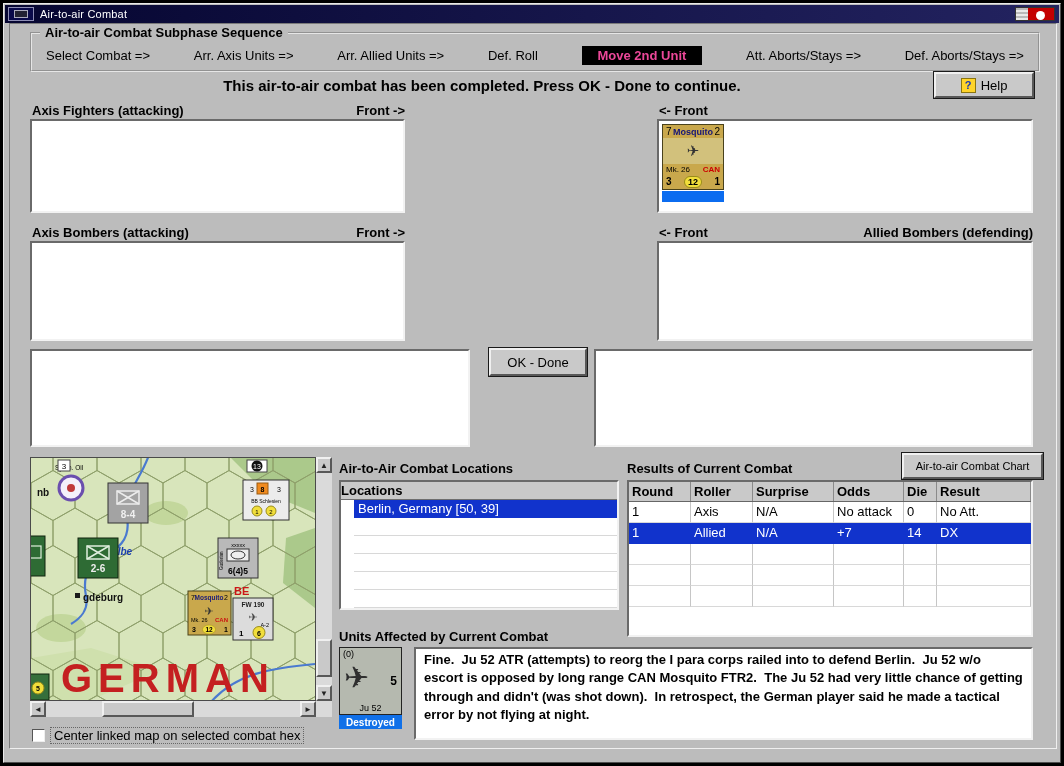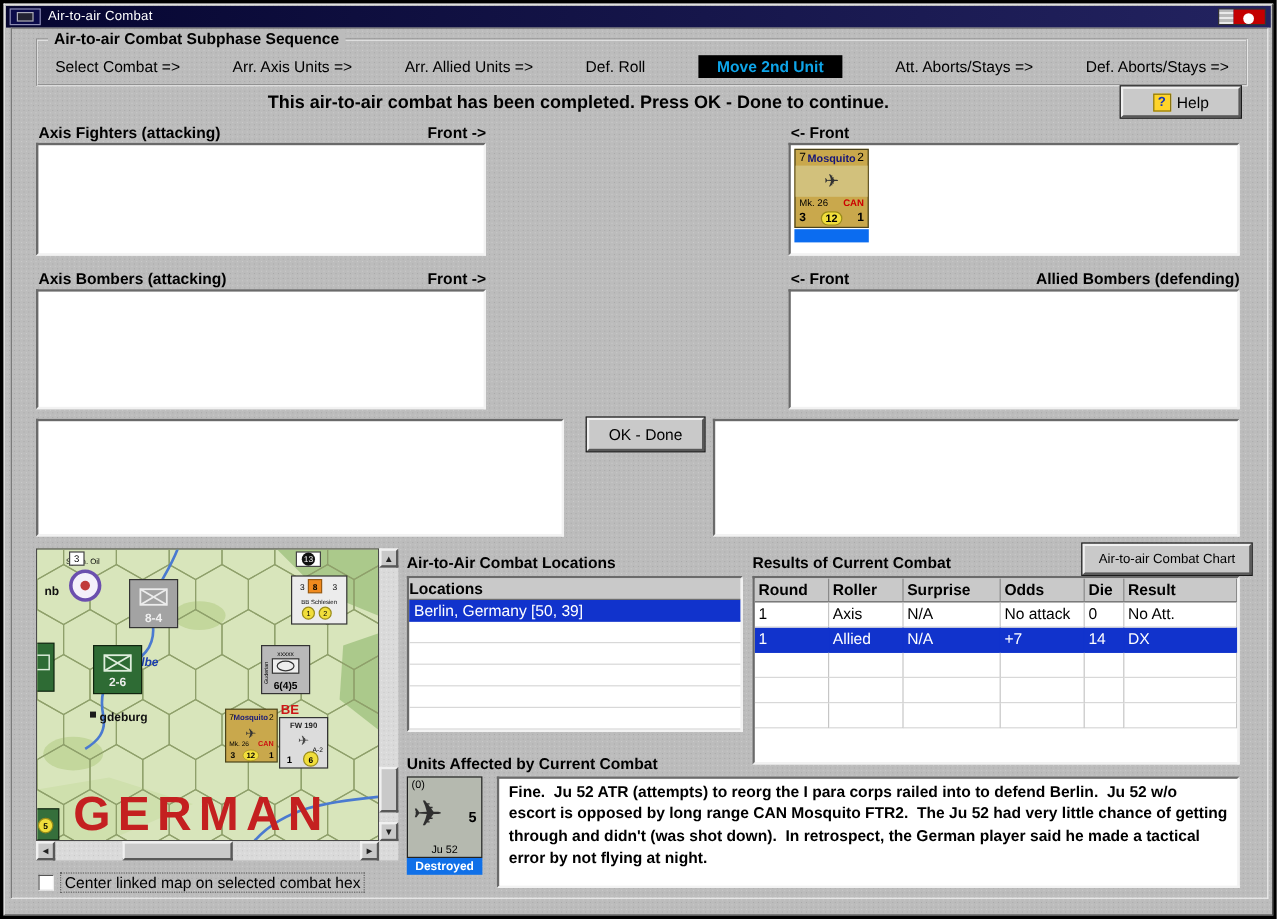--- a/index.html
+++ b/index.html
@@ -39,21 +39,21 @@
   .btn {
     position:absolute; display:flex; align-items:center; justify-content:center; gap:5px;
     background:#c9c9c9; border:2px solid; border-color:#f0f0f0 #585858 #585858 #f0f0f0;
     outline:1px solid #1a1a1a; font-size:13px; cursor:pointer; white-space:nowrap;
   }
   
   .groupbox { position:absolute; left:20px; top:8px; width:1010px; height:40px; border:2px groove #e6e6e6; }
   .group-title { position:absolute; top:-9px; left:8px; padding:0 5px; background:#bcbcbc; font-size:13px; font-weight:bold; }
   #seq-row { position:absolute; left:14px; right:14px; top:10px; bottom:4px; display:flex; justify-content:space-between; align-items:center; font-size:13px; }
   .seq-step { white-space:nowrap; }
-  .seq-step.active { background:#000; color:#0ea5e9; font-weight:bold; padding:2px 16px; }
+  .seq-step.active { background:#000; color:#ec4899; font-weight:bold; padding:2px 16px; }
   
   #message { position:absolute; left:20px; top:53px; width:904px; text-align:center; font-size:15px; font-weight:bold; }
   #help-btn { left:924px; top:48px; width:100px; height:26px; }
   .help-ico { width:15px; height:15px; background:#ffd42a; border:1px solid #8a7510; color:#1333bb; font-size:11px; font-weight:bold; display:flex; align-items:center; justify-content:center; }
   
   #axis-ftr-box  { left:20px;  top:95px;  width:375px; height:94px; }
   #allied-ftr-box{ left:647px; top:95px;  width:376px; height:94px; }
   #axis-bmr-box  { left:20px;  top:217px; width:375px; height:100px; }
   #allied-bmr-box{ left:647px; top:217px; width:376px; height:100px; }
   #mid-left-box  { left:20px;  top:325px; width:440px; height:98px; }
@@ -88,21 +88,21 @@
   .sb-btn { position:absolute; width:16px; height:16px; background:#c9c9c9; border:2px solid; border-color:#f0f0f0 #585858 #585858 #f0f0f0; display:flex; align-items:center; justify-content:center; font-size:8px; color:#222; cursor:pointer; }
   .sb-thumb { position:absolute; background:#c9c9c9; border:2px solid; border-color:#f0f0f0 #585858 #585858 #f0f0f0; cursor:pointer; }
   
   #map-check-row { position:absolute; left:22px; top:704px; display:flex; align-items:center; gap:6px; }
   .checkbox { width:13px; height:13px; background:#fff; border:1px solid; border-color:#555 #eee #eee #555; cursor:pointer; }
   #map-check-label { font-size:13px; outline:1px dotted #666; padding:0 3px; cursor:pointer; }
   
   #loc-title { left:329px; top:437px; }
   #loc-box { left:329px; top:456px; width:280px; height:130px; font-size:13px; }
   .loc-header { height:18px; background:#c9c9c9; border-bottom:1px solid #6e6e6e; font-weight:bold; padding:1px 0; }
-  .loc-row { height:18px; border-bottom:1px solid #d8d8d8; padding:1px 4px; }
+  .loc-row { height:18px; border-bottom:1px solid #d8d8d8; padding:1px 4px;margin-left:13px; }
   .loc-row.selected { background:var(--selection,#1133cc); color:#fff; border-bottom:1px solid var(--selection,#1133cc); }
   
   #res-title { left:617px; top:437px; }
   #chart-btn { left:892px; top:429px; width:141px; height:26px; font-size:11px; }
   #results-table { left:617px; top:456px; width:406px; height:157px; font-size:13px; overflow:hidden; }
   .tbl-header { display:flex; background:#c9c9c9; font-weight:bold; border-bottom:1px solid #666; height:20px; }
   .tbl-header .cell { border-right:1px solid #8a8a8a; padding:2px 3px 0; }
   .tbl-row { display:flex; height:21px; line-height:20px; }
   .tbl-row .cell { border-right:1px solid #c6c6c6; border-bottom:1px solid #d8d8d8; padding:0 3px; overflow:hidden; }
   .tbl-row.selected { background:var(--selection,#1133cc); color:#fff; }

